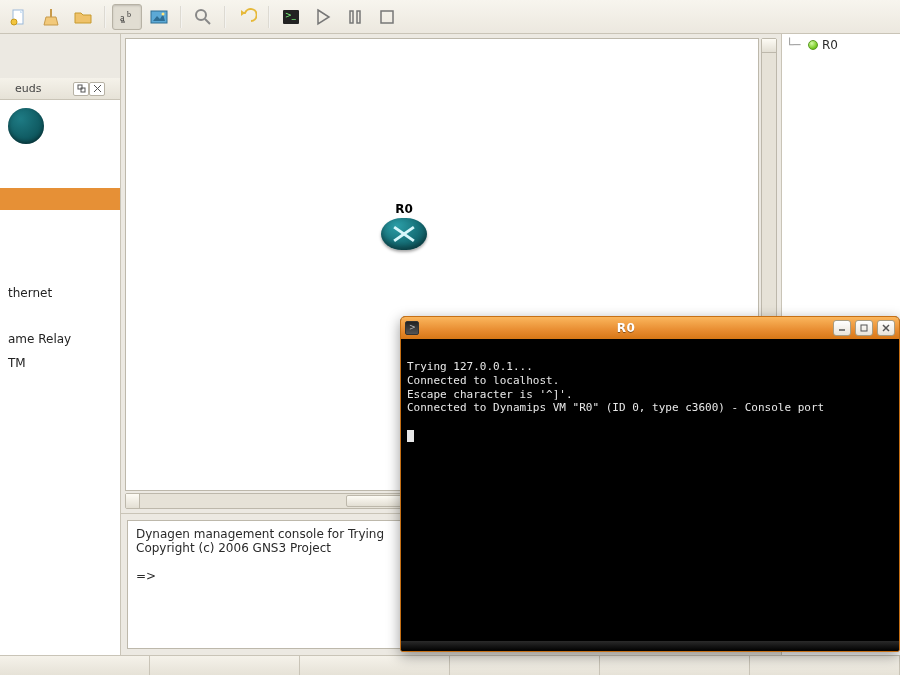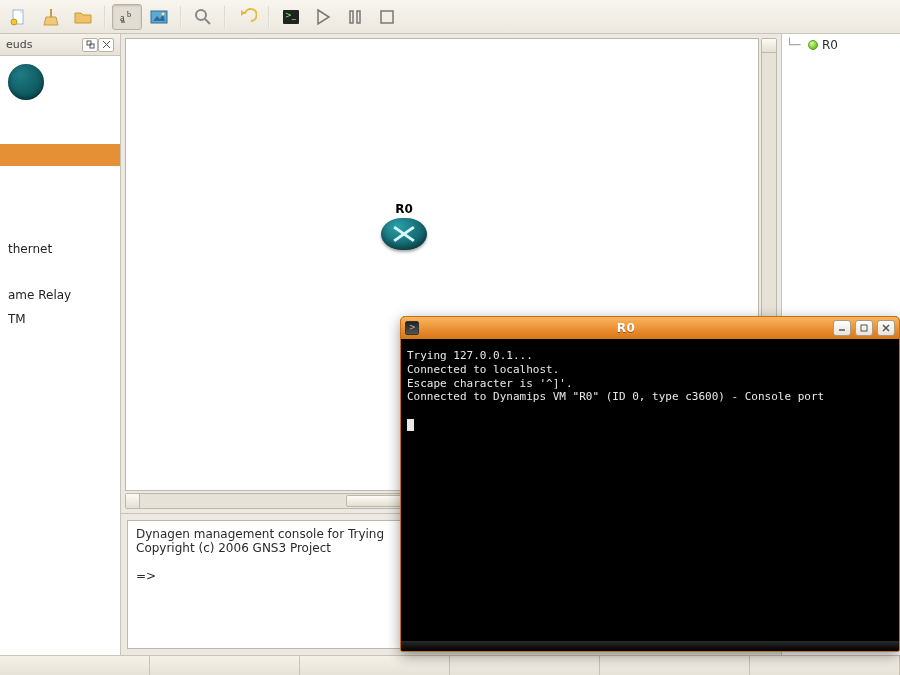--- a/index.html
+++ b/index.html
@@ -8,21 +8,21 @@
 
   
   .toolbar { height: 34px; background: linear-gradient(#f7f5ee,#ece8df); border-bottom: 1px solid #c9c4b7; display: flex; align-items: center; padding: 0 4px; gap: 2px; }
   .tbtn { width: 30px; height: 26px; border: 1px solid transparent; border-radius: 3px; display: flex; align-items: center; justify-content: center; background: transparent; }
   .tbtn.active { border: 1px solid #b7b2a5; background: #e1ddd2; box-shadow: inset 0 1px 2px rgba(0,0,0,.15); }
   .sep { width: 2px; height: 22px; background: linear-gradient(to right,#d2cec3,#fff); margin: 0 4px; }
 
   
   .main { flex: 1; display: flex; min-height: 0; }
   .panel { background: #ece9e2; display: flex; flex-direction: column; }
-  .panel-header { height: 22px; background: linear-gradient(#f5f2ea,#e6e2d7); border-bottom: 1px solid #c9c4b7; display: flex; align-items: center; padding: 0 6px; font-size: 11px; color: #444; }
+  .panel-header { height: 22px; background: linear-gradient(#f5f2ea,#e6e2d7); border-bottom: 1px solid #c9c4b7; display: flex; align-items: center; padding: 0 15px; font-size: 11px; color: #444; margin-top: 44px; }
   .panel-header .spacer { flex: 1; }
   .hbtn { width: 16px; height: 14px; border: 1px solid #b7b2a5; background: #fff; border-radius: 2px; display: flex; align-items: center; justify-content: center; font-size: 9px; line-height: 1; }
 
   
   .left { width: 121px; border-right: 1px solid #c9c4b7; }
   .node-list { flex: 1; background: #fff; overflow: hidden; padding-top: 2px; }
   .node-row { height: 48px; display: flex; align-items: flex-end; padding: 0 8px; font-size: 12px; color: #222; }
   .node-row.text-only { height: 24px; }
   .node-row.sel-empty { background: #e69036; height: 22px; }
   .node-row .ico-slot { width: 40px; height: 38px; }
@@ -63,21 +63,21 @@
   .topo-row .dash { color: #999; width: 18px; display: inline-block; text-align: left; }
   .dot { width: 10px; height: 10px; border-radius: 50%; background: radial-gradient(circle at 35% 30%, #d3f9a6, #7fcf2c 60%, #4a9a0d); border: 1px solid #5a9a22; }
 
   
   .termwin { position: absolute; left: 400px; top: 316px; width: 500px; height: 336px; box-shadow: 0 4px 14px rgba(0,0,0,.4); border: 1px solid #c67016; border-radius: 5px 5px 3px 3px; overflow: hidden; background: #000; display: flex; flex-direction: column; }
   .term-title { height: 22px; background: linear-gradient(#fbb65d, #e6892d 65%, #d77716); display: flex; align-items: center; padding: 0 4px; gap: 4px; font-size: 12px; }
   .term-title .ticon { width: 14px; height: 14px; background: linear-gradient(#222,#555); border: 1px solid #333; border-radius: 2px; position: relative; }
   .term-title .ticon:after { content:">"; position:absolute; color:#bbb; font-size:8px; left:3px; top:1px; }
   .term-title .ttext { flex: 1; text-align: center; color: #fff; font-weight: bold; text-shadow: 0 1px 0 rgba(0,0,0,.4); letter-spacing: .5px; }
   .wbtn { width: 18px; height: 16px; background: linear-gradient(#fff,#e9e4d9); border: 1px solid #a89d83; border-radius: 3px; display:flex; align-items:center; justify-content:center; font-size:10px; color:#555; }
-  .term-body { flex: 1; background: #000; color: #e8e8e8; font-family: "DejaVu Sans Mono","Courier New",monospace; font-size: 11px; padding: 10px 6px; line-height: 1.25; white-space: pre; overflow: hidden; }
+  .term-body { flex: 1; background: #000; color: #e8e8e8; font-family: "DejaVu Sans Mono","Courier New",monospace; font-size: 11px; padding: 21px 6px; line-height: 1.25; white-space: pre; overflow: hidden; }
   .term-body .cursor { display:inline-block; width: 7px; height: 12px; background: #e8e8e8; vertical-align: middle; }
   .term-resize { height: 10px; background: linear-gradient(#2a2a2a,#000); }
 
   
   .statusbar { height: 20px; background: linear-gradient(#f5f2ea,#e6e2d7); border-top: 1px solid #c9c4b7; display: flex; }
   .statusbar .cell { border-right: 1px solid #c9c4b7; flex:1; }
 
   
   svg { display: block; }
 </style>

